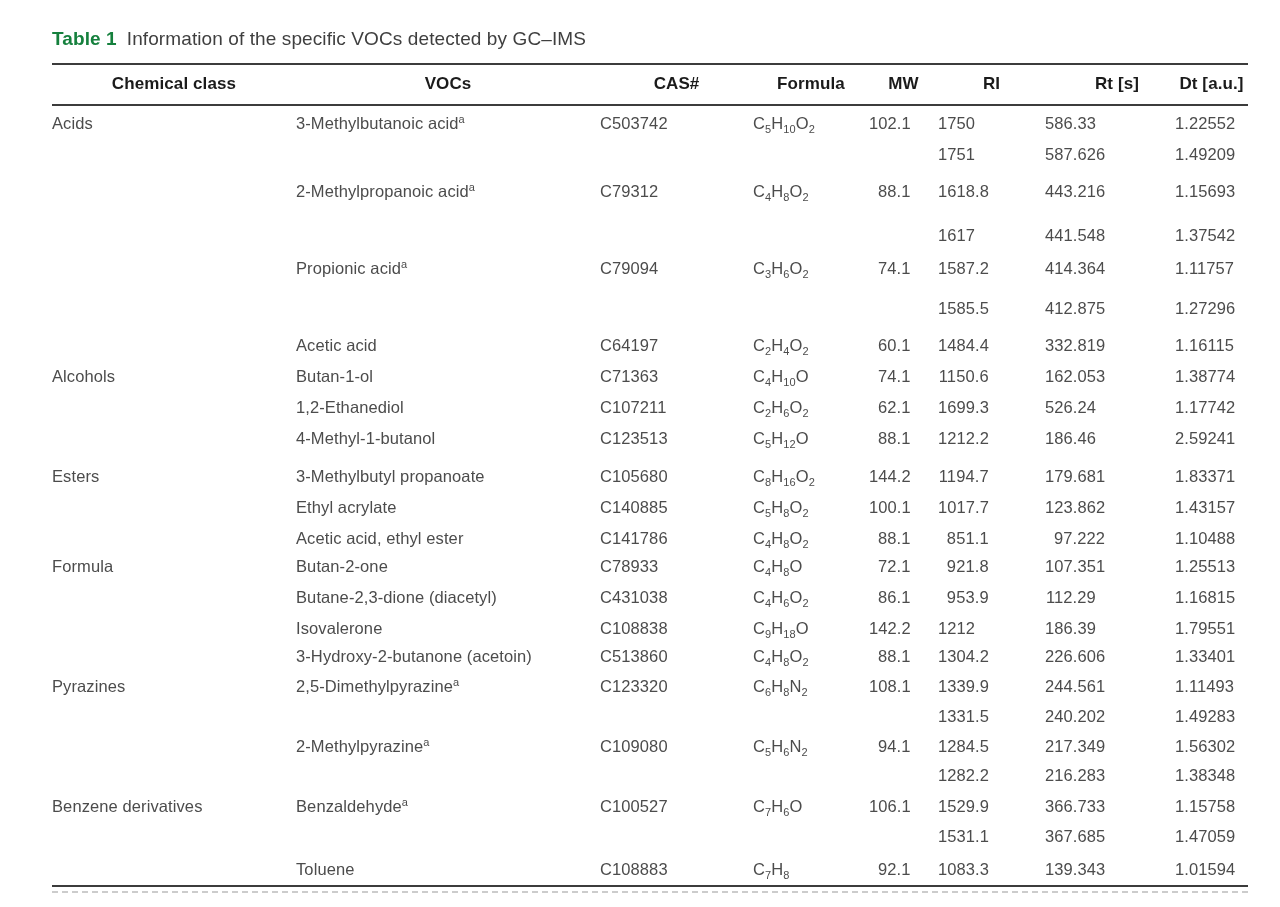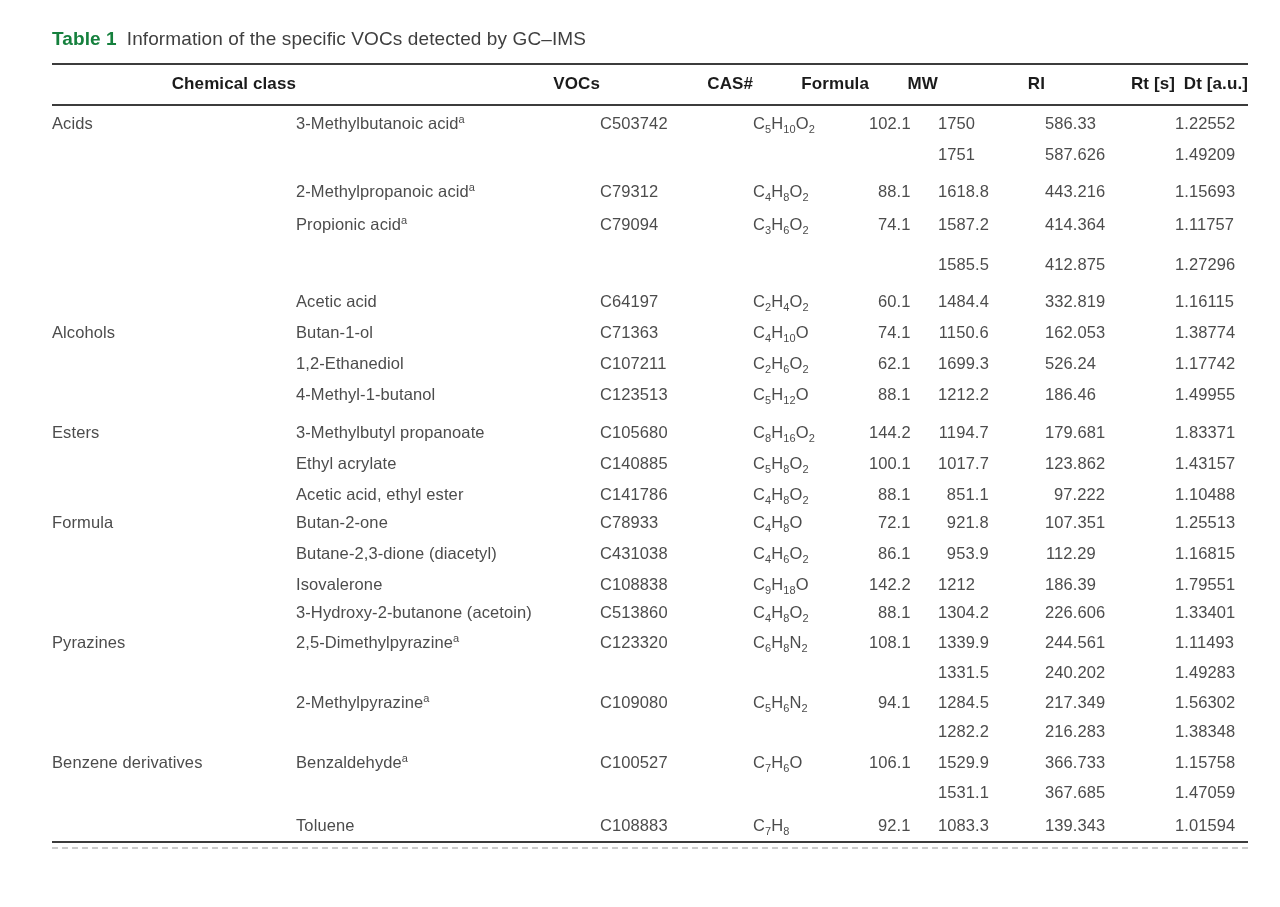--- a/index.html
+++ b/index.html
@@ -11,21 +11,21 @@
   .page{padding:26px 32px 0 52px;}
   
   .caption{font-size:19px;color:#3f3f3f;margin:2px 0 13px 0;letter-spacing:.1px;}
   .cap-label{font-weight:bold;color:#15803d;margin-right:10px;}
   
   table.voc-table{
     border-collapse:collapse;table-layout:fixed;width:1196px;
     border-top:2px solid #3c3c3c;
   }
   thead th{
-    text-align:right;font-size:17px;font-weight:bold;color:#1b1b1b;
+    text-align:center;font-size:17px;font-weight:bold;color:#1b1b1b;
     padding:9px 0 10px 0;border-bottom:2px solid #3c3c3c;letter-spacing:.1px;
   }
   thead th.h-rt{padding-left:14px;}
   tbody td{
     font-size:16.5px;color:#4c4c4c;vertical-align:bottom;
     padding:0 0 6px 0;letter-spacing:.1px;white-space:nowrap;
   }
   tbody tr{page-break-inside:avoid;}
   table.voc-table{border-bottom:2.5px solid #3c3c3c;}
   .bottom-ghost{
@@ -91,20 +91,30 @@
         <tr style="height: 37px;">
           <td></td>
           <td>2-Methylpropanoic acid<sup class="marker">a</sup></td>
           <td>C79312</td>
           <td>C<sub>4</sub>H<sub>8</sub>O<sub>2</sub></td>
           <td><span class="num"><span class="int" style="min-width:3ch">88</span>.1</span></td>
           <td><span class="num"><span class="int" style="min-width:4ch">1618</span>.8</span></td>
           <td><span class="num"><span class="int" style="min-width:3ch">443</span>.216</span></td>
           <td>1.15693</td>
         </tr>
+        <tr style="height: 44px;">
+          <td></td>
+          <td></td>
+          <td></td>
+          <td></td>
+          <td></td>
+          <td><span class="num"><span class="int" style="min-width:4ch">1617</span></span></td>
+          <td><span class="num"><span class="int" style="min-width:3ch">441</span>.548</span></td>
+          <td>1.37542</td>
+        </tr>
         <tr style="height: 33px;">
           <td></td>
           <td>Propionic acid<sup class="marker">a</sup></td>
           <td>C79094</td>
           <td>C<sub>3</sub>H<sub>6</sub>O<sub>2</sub></td>
           <td><span class="num"><span class="int" style="min-width:3ch">74</span>.1</span></td>
           <td><span class="num"><span class="int" style="min-width:4ch">1587</span>.2</span></td>
           <td><span class="num"><span class="int" style="min-width:3ch">414</span>.364</span></td>
           <td>1.11757</td>
         </tr>
@@ -149,21 +159,21 @@
           <td>1.17742</td>
         </tr>
         <tr style="height: 31px;">
           <td></td>
           <td>4-Methyl-1-butanol</td>
           <td>C123513</td>
           <td>C<sub>5</sub>H<sub>12</sub>O</td>
           <td><span class="num"><span class="int" style="min-width:3ch">88</span>.1</span></td>
           <td><span class="num"><span class="int" style="min-width:4ch">1212</span>.2</span></td>
           <td><span class="num"><span class="int" style="min-width:3ch">186</span>.46</span></td>
-          <td>1.49955</td>
+          <td>2.59241</td>
         </tr>
         <tr style="height: 38px;">
           <td>Esters</td>
           <td>3-Methylbutyl propanoate</td>
           <td>C105680</td>
           <td>C<sub>8</sub>H<sub>16</sub>O<sub>2</sub></td>
           <td><span class="num"><span class="int" style="min-width:3ch">144</span>.2</span></td>
           <td><span class="num"><span class="int" style="min-width:4ch">1194</span>.7</span></td>
           <td><span class="num"><span class="int" style="min-width:3ch">179</span>.681</span></td>
           <td>1.83371</td>

